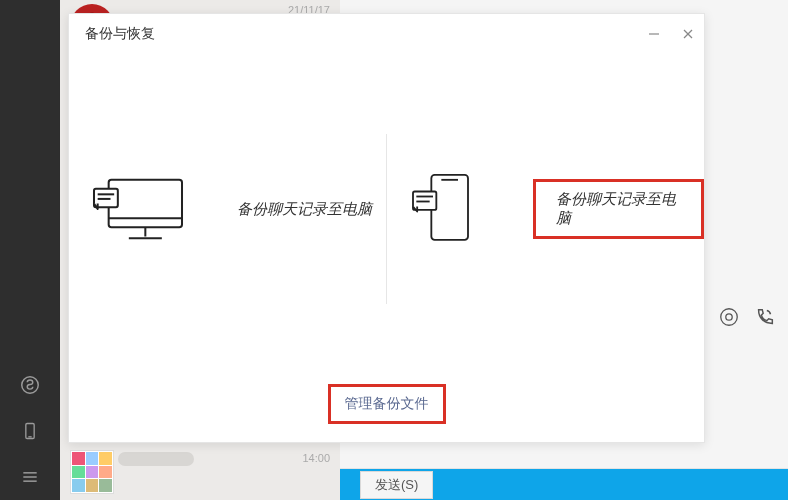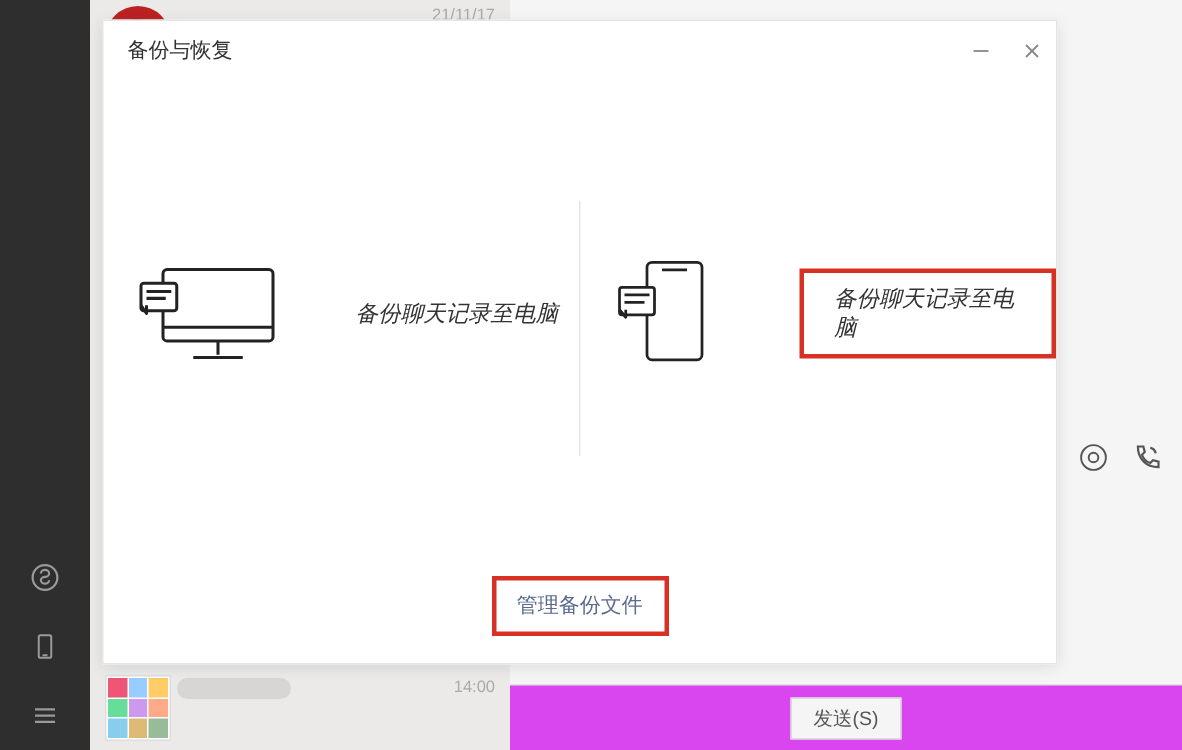--- a/index.html
+++ b/index.html
@@ -22,21 +22,21 @@
   .chatlist-top { display: flex; justify-content: space-between; align-items: center; }
   .chatlist-name { font-size: 13px; color: #333; white-space: nowrap; overflow: hidden; text-overflow: ellipsis; }
   .chatlist-time { font-size: 11px; color: #aaa; }
   .pill { display:inline-block; width:76px; height:14px; background:#d8d6d3; border-radius:7px; vertical-align:middle;}
 
   
   .chatarea { flex: 1; background: #f5f5f5; display: flex; flex-direction: column; position: relative; }
   .chatarea-body { flex: 1; position: relative; }
   .chatarea-actions { position: absolute; right: 12px; bottom: 140px; display: flex; gap: 14px; }
   .circ-icon { width: 22px; height: 22px; color: #555; }
-  .chatarea-input { height: 44px; border-top: 1px solid #e3e3e3; display: flex; justify-content: center; align-items: center; padding: 0 20px; background: #d946ef; }
+  .chatarea-input { height: 32px; border-top: 1px solid #e3e3e3; display: flex; justify-content: flex-start; align-items: center; padding: 0 20px; background: #0ea5e9; }
   .send-btn { background: #f5f5f5; border: 1px solid #d9d9d9; padding: 4px 14px; font-size: 13px; color: #555; cursor: pointer; }
 
   
   .modal { position: absolute; left: 68px; top: 13px; width: 637px; height: 430px; background: #fff; border: 1px solid #e5e5e5; box-shadow: 0 2px 10px rgba(0,0,0,0.1); display: flex; flex-direction: column; }
   .modal-header { height: 40px; display: flex; align-items: center; padding: 0 16px; font-size: 14px; color: #333; position: relative; }
   .modal-header .win-ctrls { position: absolute; right: 8px; top: 0; height: 40px; display: flex; align-items: center; gap: 18px; }
   .win-btn { width: 16px; height: 16px; display: flex; align-items: center; justify-content: center; color: #888; cursor: pointer; font-size: 14px; }
   .modal-body { flex: 1; display: flex; flex-direction: column; }
   .options { flex: 1; display: flex; align-items: center; }
   .option { flex: 1; display: flex; flex-direction: row; align-items: center; justify-content: center; gap: 44px; cursor: pointer; padding: 10px 0 30px; font-style: italic; }

